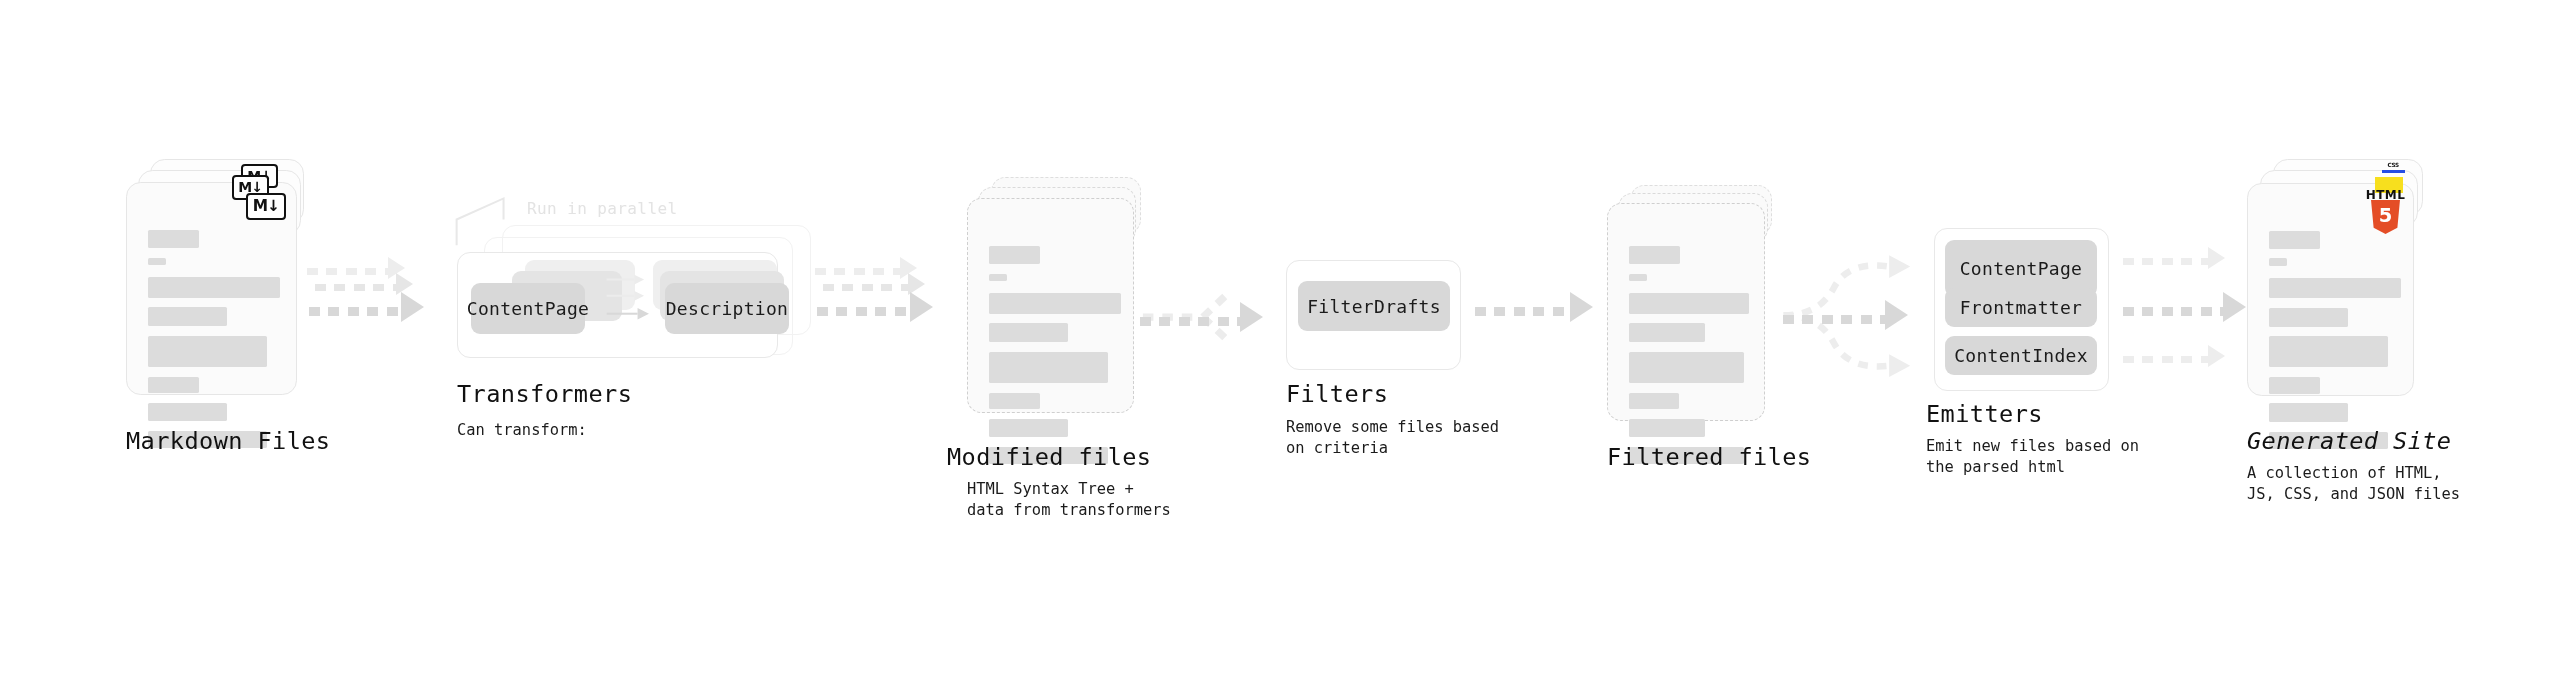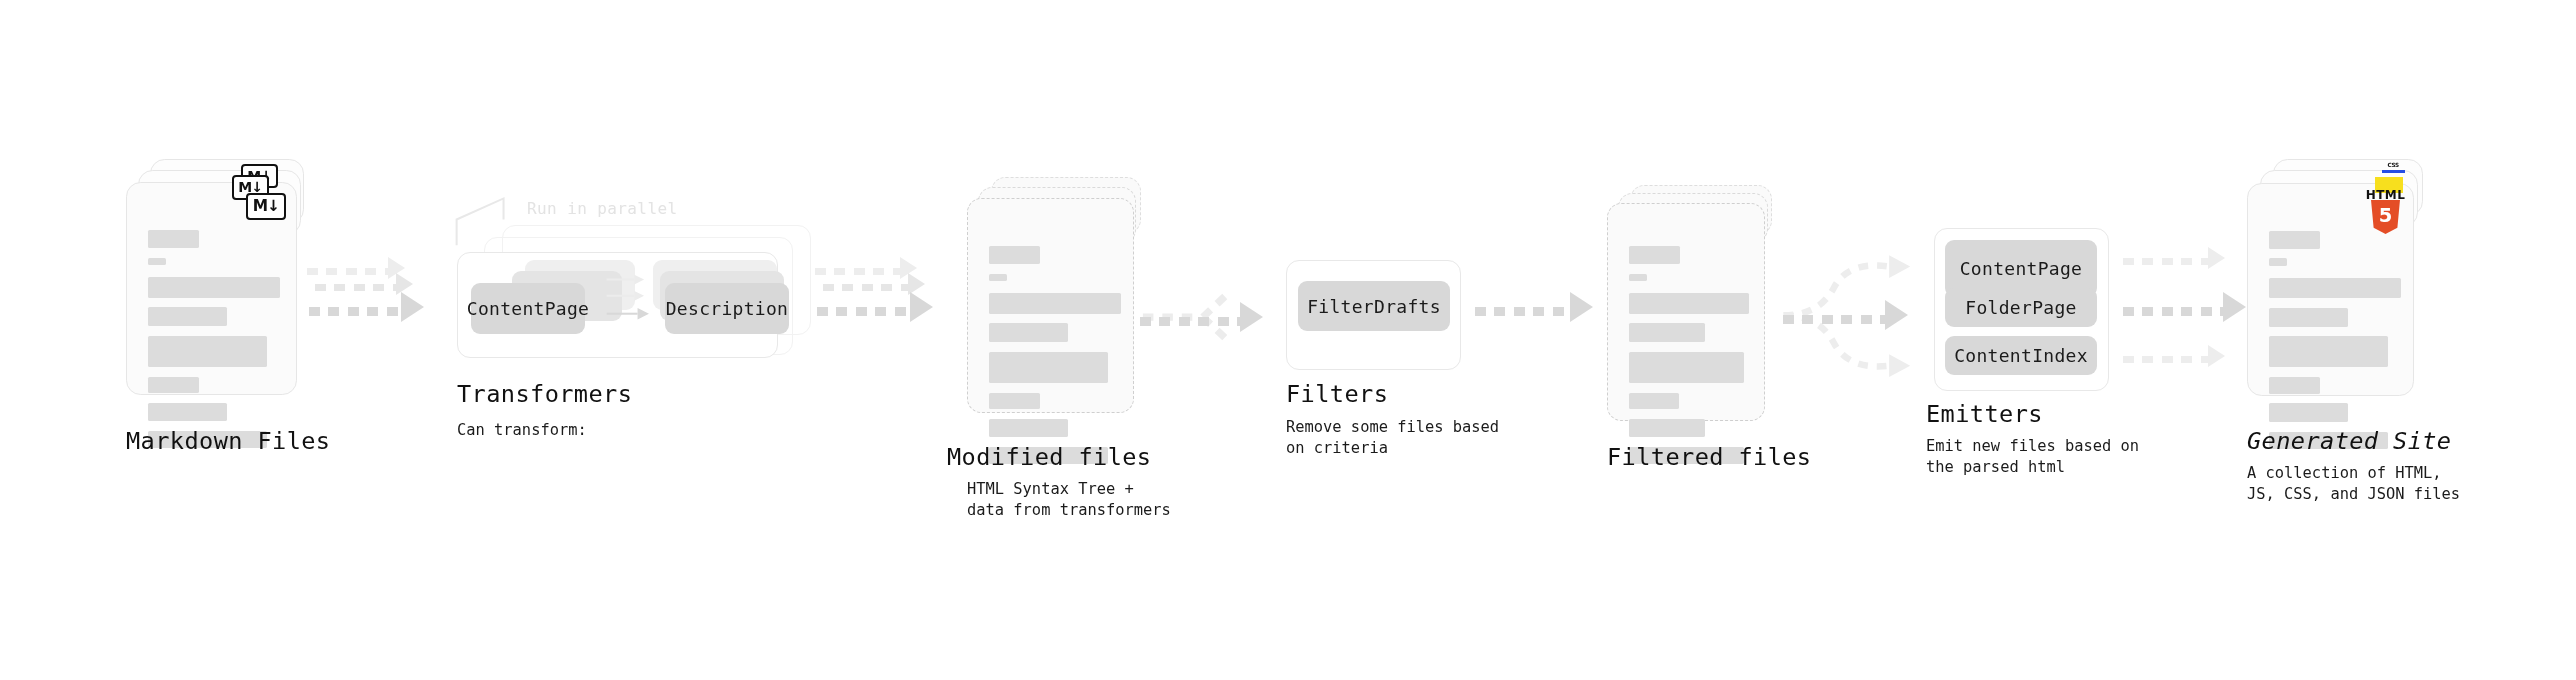--- a/index.html
+++ b/index.html
@@ -304,21 +304,21 @@
         <div class="head" style="left:102px;"></div>
     </div>
   </div>
 
   <div class="gbox" style="left:1934px;top:228px;width:175px;height:163px;">
   </div>
   <div class="pill" style="left:1945px;top:240px;width:152px;height:57px;">
     <span>ContentPage</span>
   </div>
   <div class="pill" style="left:1945px;top:288px;width:152px;height:39px;">
-    <span>FolderPage</span>
+    <span>Frontmatter</span>
   </div>
   <div class="pill" style="left:1945px;top:336px;width:152px;height:39px;">
     <span>ContentIndex</span>
   </div>
   <div class="h-title" style="left:1926px;top:400px;">Emitters</div>
   <div class="h-desc" style="left:1926px;top:436px;">Emit new files based on
 the parsed html</div>
 
   <div>
     <div class="arrow sm" style="left:2123px;top:258px;width:130px;color:#ededed;">

